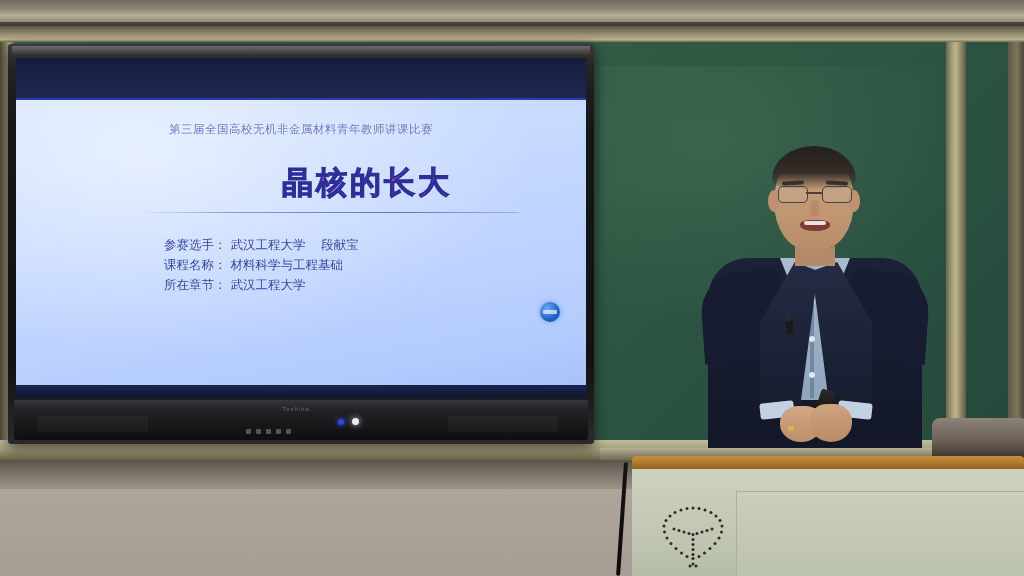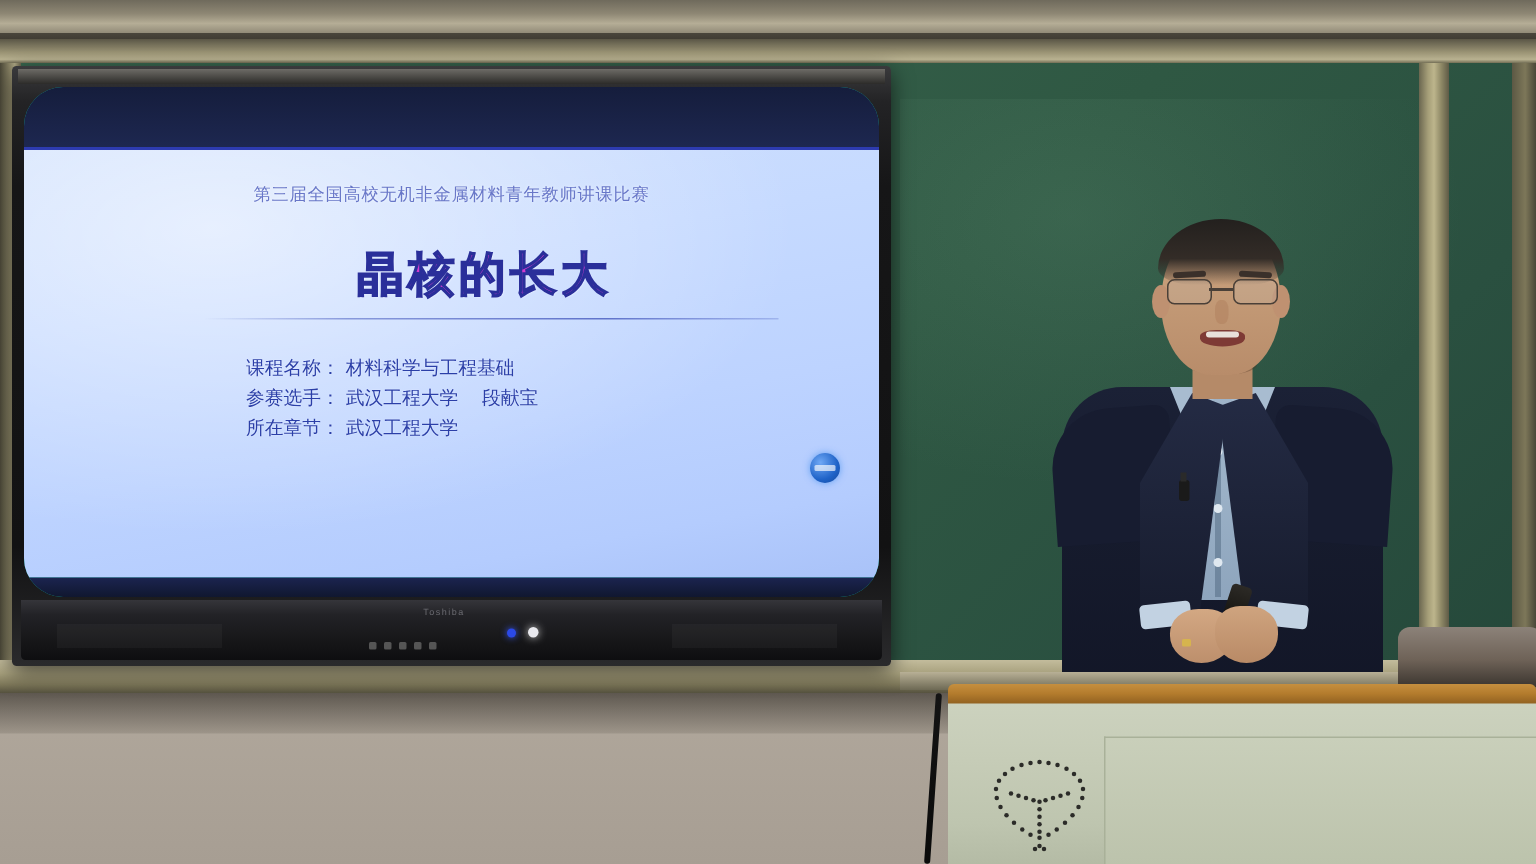--- a/index.html
+++ b/index.html
@@ -76,21 +76,21 @@
     background:linear-gradient(180deg,#3a3a3c 0%,#232325 6%,#161617 20%,#121213 80%,#2a2a2c 100%);
     border-radius:3px;
     box-shadow:0 4px 14px rgba(0,0,0,.6);
   }
   .monitor-tophl{
     position:absolute;left:4px;top:2px;width:578px;height:10px;
     background:linear-gradient(180deg,#6d6b66,#2c2b29);
   }
   .screen{
     position:absolute;left:8px;top:14px;width:570px;height:340px;
-    background:#14b8a6;overflow:hidden;border-radius:26px;
+    background:#6d28d9;overflow:hidden;
   }
   .letterbox-top{
     position:absolute;left:0;top:0;width:570px;height:40px;
     background:linear-gradient(180deg,#151d3c 0%,#1a2348 60%,#1d2750 100%);
   }
   .letterbox-bottom{
     position:absolute;left:0;top:327px;width:570px;height:13px;
     background:linear-gradient(180deg,#1b2450,#10172f);
   }
   .slide{
@@ -110,20 +110,21 @@
     text-shadow:0 0 2px rgba(255,255,255,.8);
     opacity:.92;
   }
   .slide-title{
     position:absolute;left:0;top:62px;width:614px;text-align:center;
     font-size:31px;font-weight:bold;letter-spacing:3px;
     font-family:"DejaVu Sans","Liberation Sans",sans-serif;
     color:#d23ad0;
     -webkit-text-stroke:1.1px #2a2f9a;
     text-shadow:1px 1px 1px rgba(255,255,255,.45);
+    padding-left:44px;
   }
   .slide-rule{
     position:absolute;left:120px;top:112px;width:383px;height:1px;
     background:linear-gradient(90deg,rgba(90,110,200,0) 0%,rgba(70,90,190,.55) 25%,rgba(60,80,185,.75) 70%,rgba(60,80,185,.25) 100%);
   }
   .slide-lines{
     position:absolute;left:148px;top:135px;width:420px;
     font-size:12.5px;line-height:20px;color:#2b3fa8;
     font-family:"DejaVu Sans","Liberation Sans",sans-serif;
     text-shadow:0 0 1px rgba(255,255,255,.7);
@@ -286,22 +287,22 @@
 
     <div class="screen">
       <div class="letterbox-top"></div>
 
       <div class="slide">
         <div class="slide-inner">
           <div class="slide-header">第三届全国高校无机非金属材料青年教师讲课比赛</div>
           <div class="slide-title">晶核的长大</div>
           <div class="slide-rule"></div>
           <div class="slide-lines">
+            <div>参赛选手： 武汉工程大学    段献宝</div>
             <div>课程名称： 材料科学与工程基础</div>
-            <div>参赛选手： 武汉工程大学    段献宝</div>
             <div>所在章节： 武汉工程大学</div>
           </div>
           <div class="slide-logo"></div>
         </div>
       </div>
 
       <div class="letterbox-bottom"></div>
     </div>
 
     <div class="bezel-bottom"></div>

